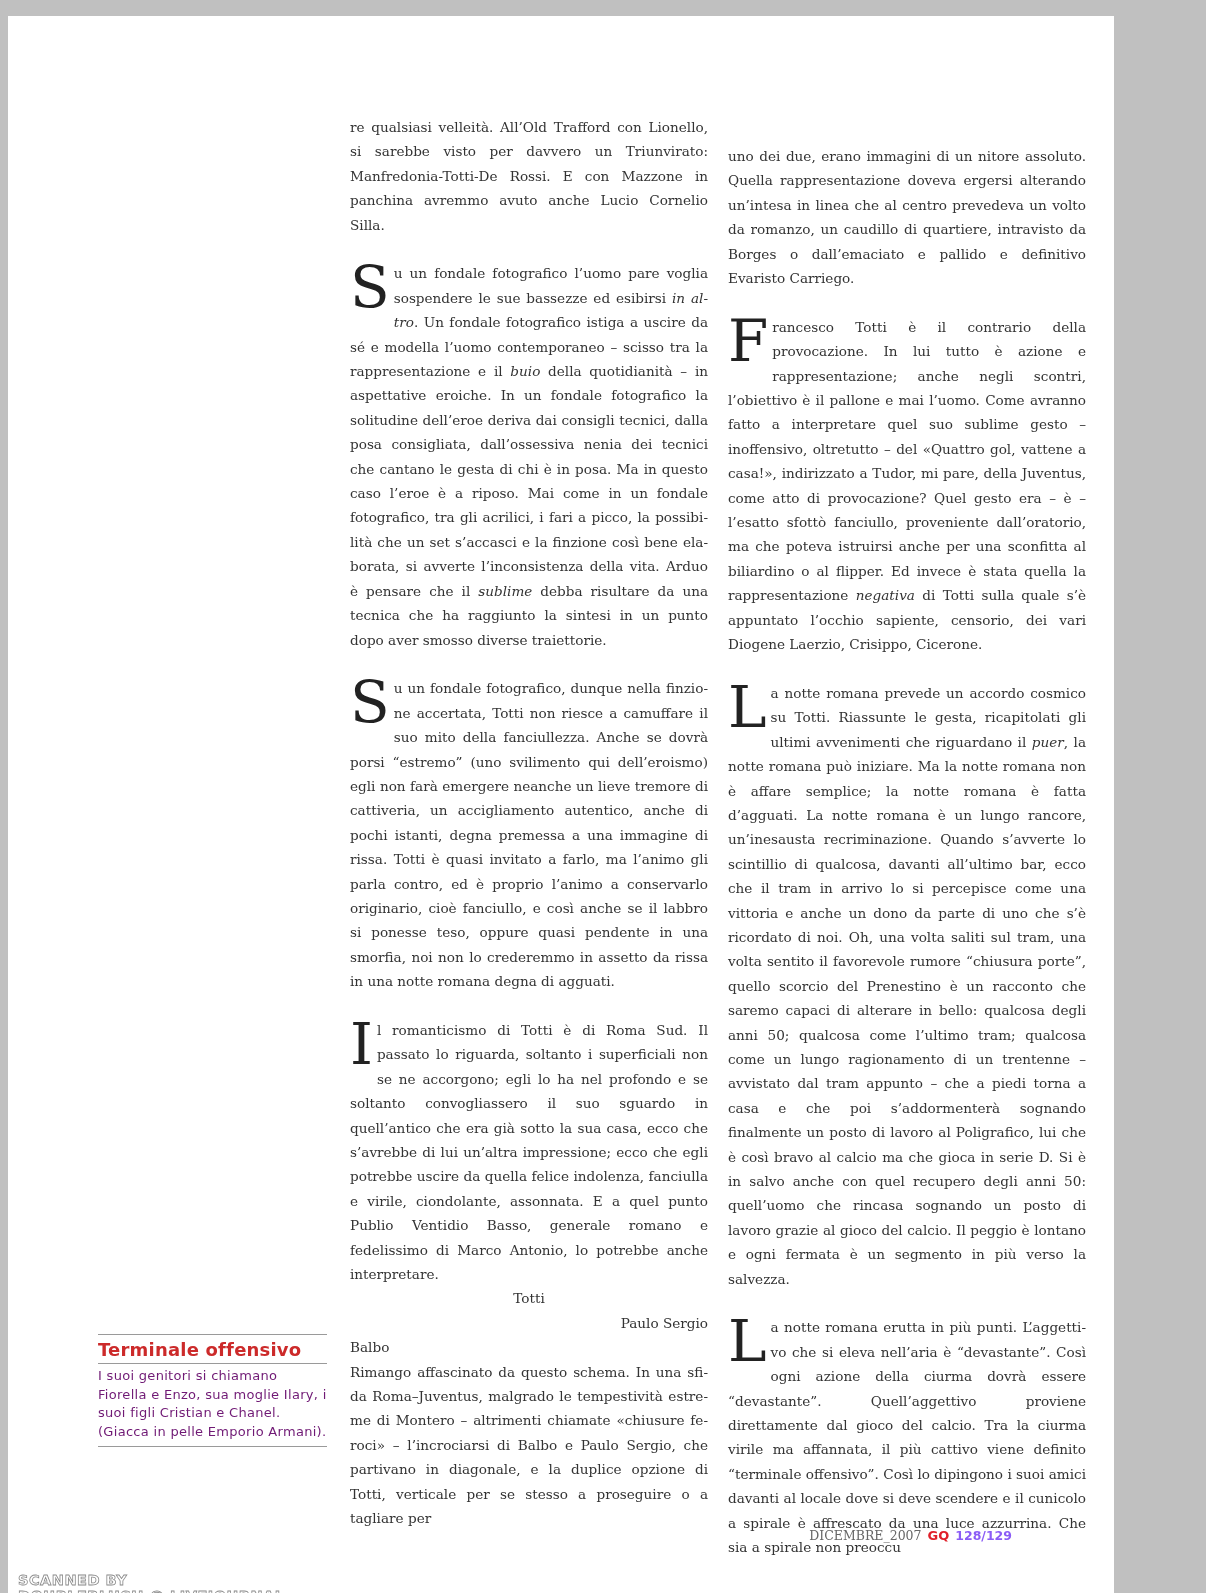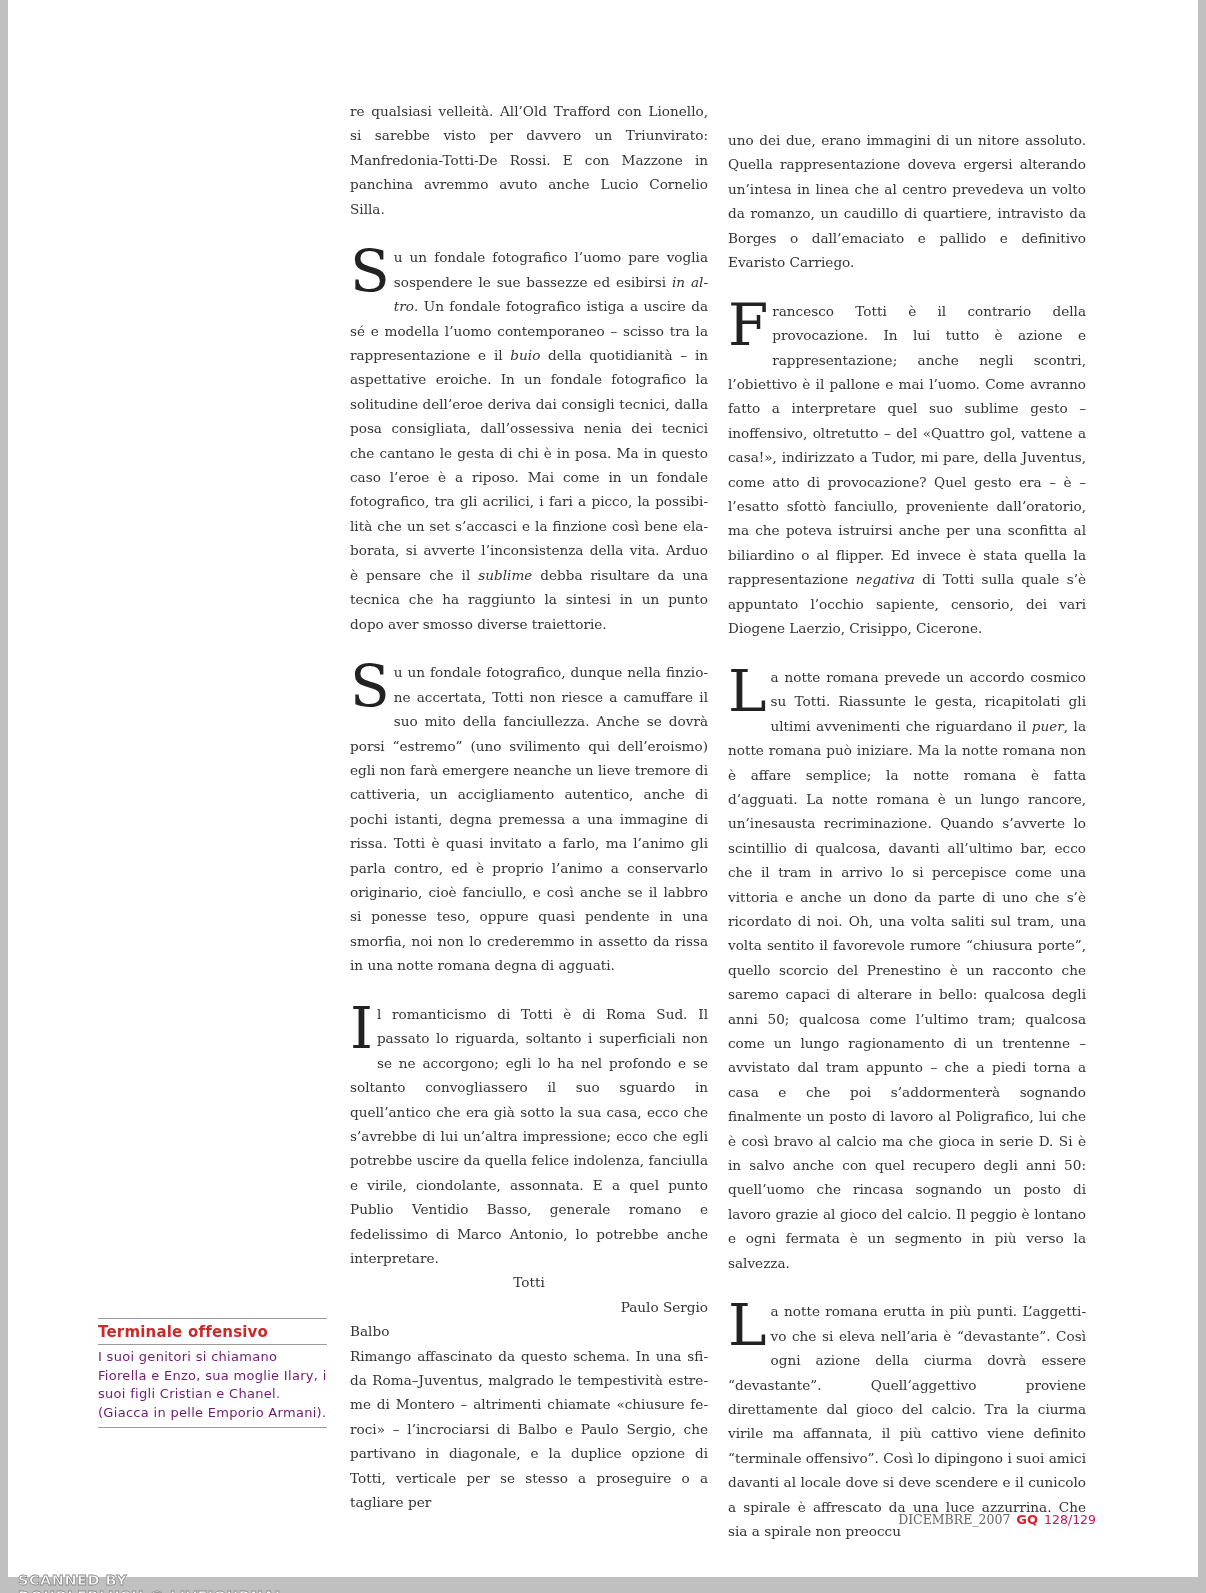--- a/index.html
+++ b/index.html
@@ -4,22 +4,22 @@
   <style>
     html, body { margin: 0; padding: 0; }
     body {
       width: 1206px; height: 1593px;
       background: #c0c0c0;
       position: relative;
       overflow: hidden;
     }
     .page {
       position: absolute;
-      left: 8px; top: 0;
-      width: 1190px; height: 1577px;
+      left: 8px; top: 16px;
+      width: 1106px; height: 1577px;
       background: #ffffff;
     }
     .col {
       position: absolute;
       width: 358px;
       font-family: "DejaVu Serif", serif;
       font-size: 13.6px;
       line-height: 24.4px;
       color: #333333;
       text-align: justify;
@@ -46,21 +46,21 @@
       left: 90px; top: 1318px;
       width: 229px;
       font-family: "DejaVu Sans", sans-serif;
       color: #555555;
     }
     .caption .rule { border-top: 1px solid #9a9a9a; height: 0; }
     .caption .title {
       font-family: "DejaVu Sans", sans-serif;
       font-weight: bold;
       color: #cc2a2a;
-      font-size: 15px;
+      font-size: 18px;
       padding: 4px 0 3px 0;
       letter-spacing: 0.2px;
     }
     .caption .text {
       font-size: 13px;
       line-height: 18.5px;
       padding: 3px 0 5px 0;
       color: #701a75;
       letter-spacing: 0.3px;
     }
@@ -74,21 +74,22 @@
     }
     .footer .brand {
       font-family: "DejaVu Sans", sans-serif;
       font-weight: bold;
       color: #e0202a;
       font-size: 13px;
       margin: 0 2px;
     }
     .footer .pages {
       font-family: "DejaVu Sans", sans-serif;
-      color: #be185d;
+      color: #8b5cf6;
+      font-weight: bold;
     }
     .watermark {
       position: absolute;
       left: 18px; top: 1572px;
       font-family: "DejaVu Sans", sans-serif;
       font-weight: bold;
       font-size: 14.5px;
       line-height: 16px;
       color: #ffffff;
       -webkit-text-stroke: 0.8px #8a8a8a;

